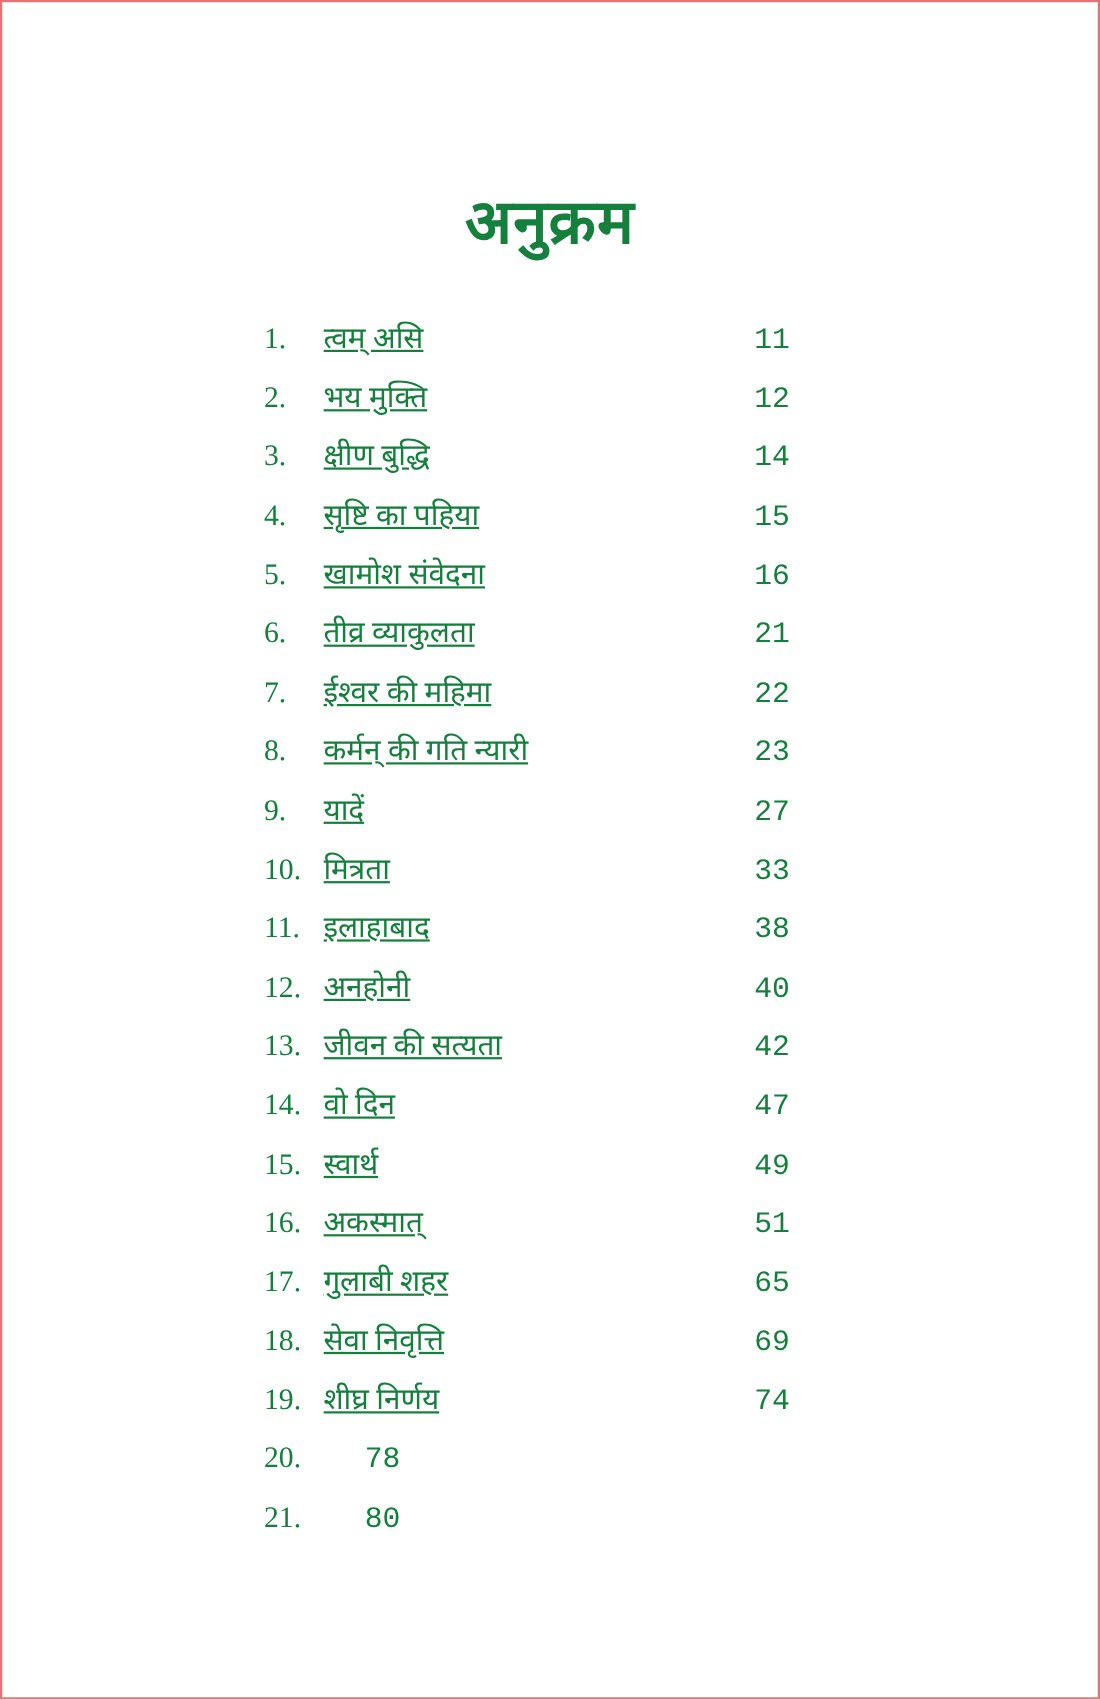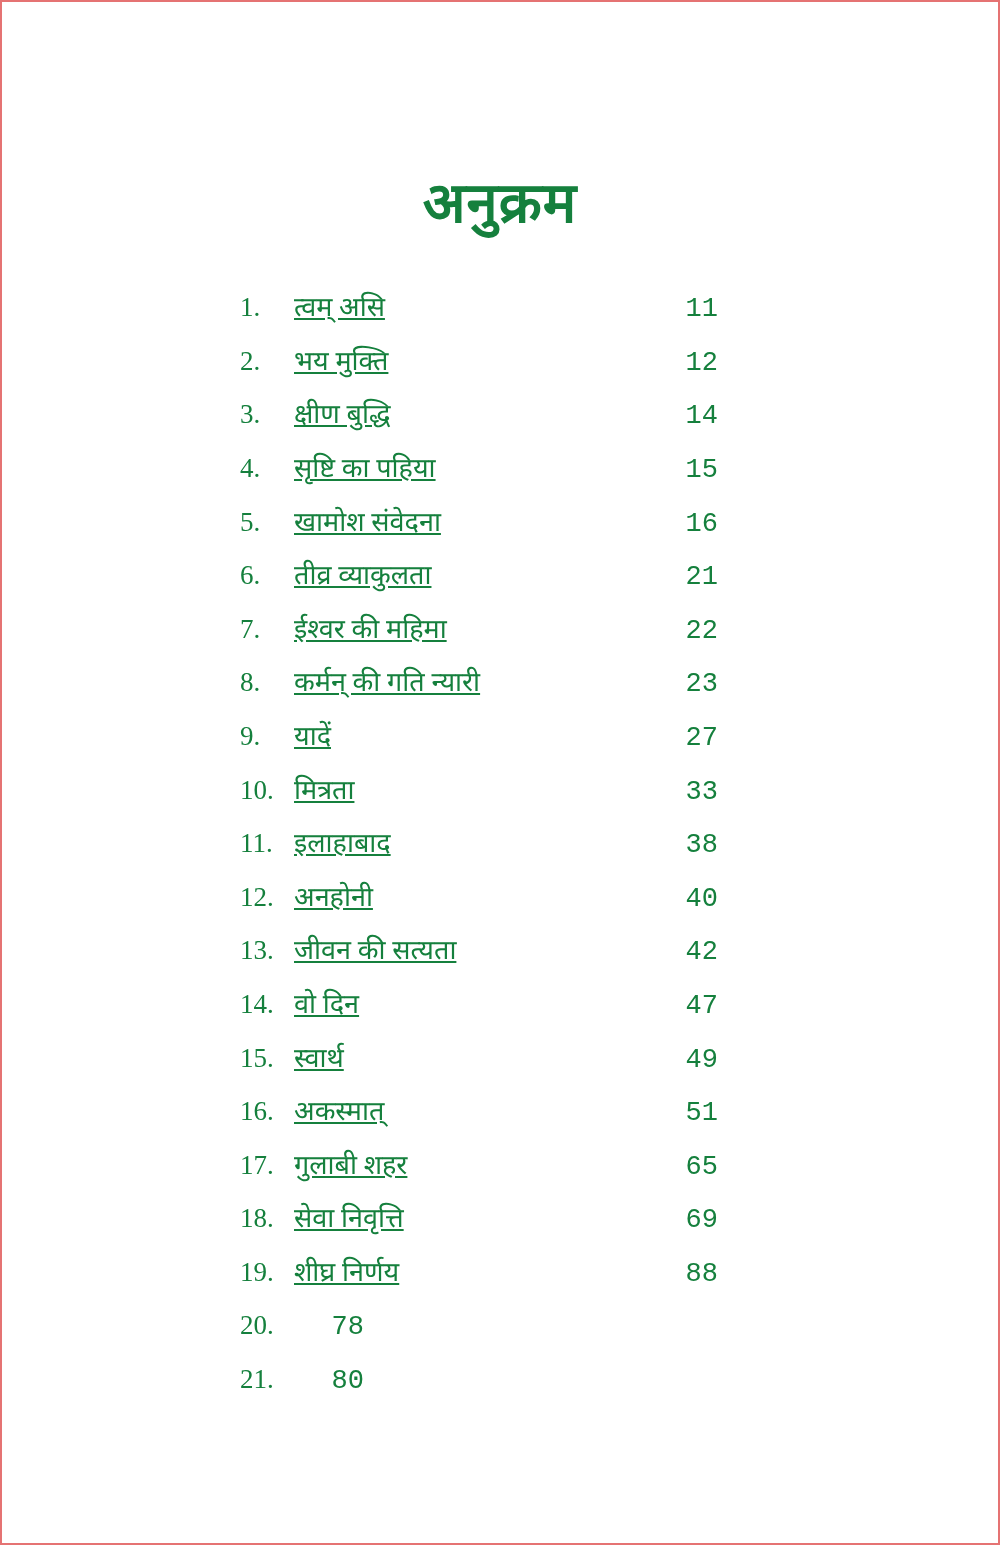--- a/index.html
+++ b/index.html
@@ -165,21 +165,21 @@
 
     <div class="toc-row">
       <span class="toc-num">18.</span>
       <span class="toc-chapter">सेवा निवृत्ति</span>
       <span class="toc-page">69</span>
     </div>
 
     <div class="toc-row">
       <span class="toc-num">19.</span>
       <span class="toc-chapter">शीघ्र निर्णय</span>
-      <span class="toc-page">88</span>
+      <span class="toc-page">74</span>
     </div>
 
     <div class="toc-row">
       <span class="toc-num">20.</span>
       <span class="toc-page">78</span>
     </div>
 
     <div class="toc-row">
       <span class="toc-num">21.</span>
       <span class="toc-page">80</span>

